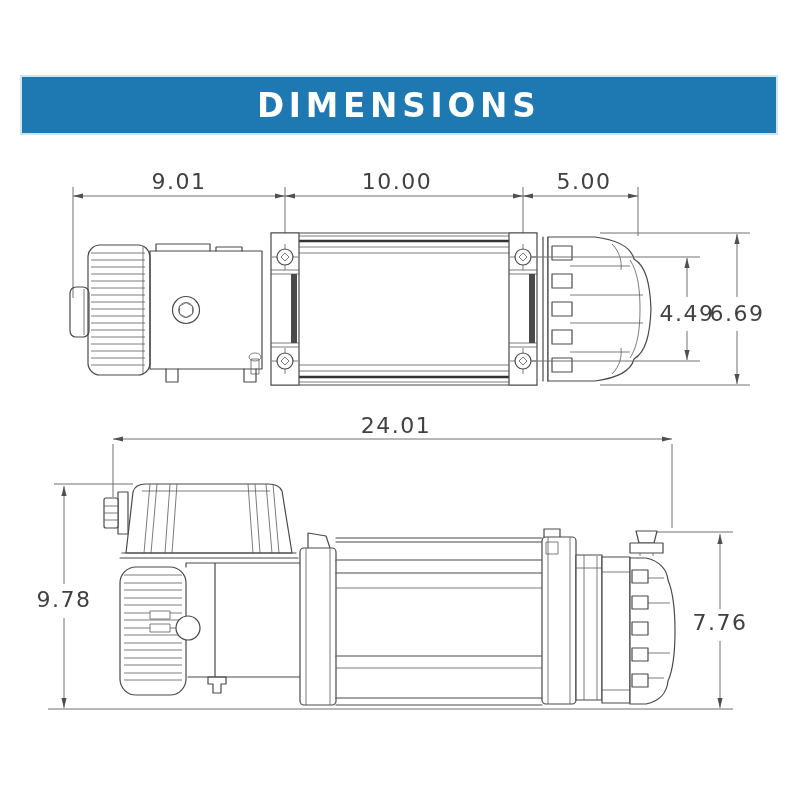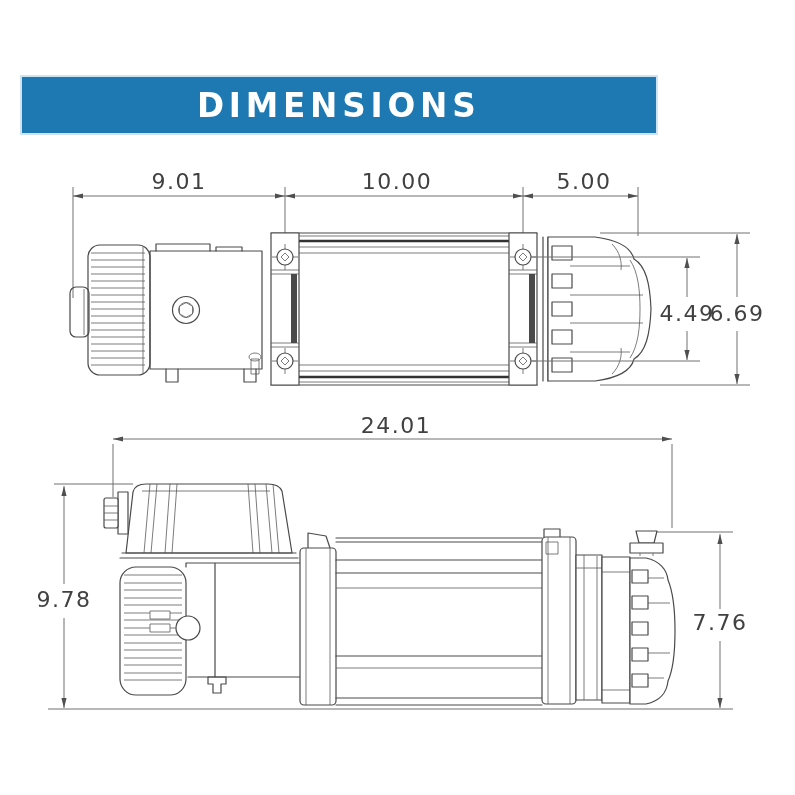--- a/index.html
+++ b/index.html
@@ -1,17 +1,17 @@
 <!DOCTYPE html>
 <html><head>
 <meta charset="utf-8">
 <style>
   html,body{margin:0;padding:0;background:#ffffff;}
   body{width:795px;height:795px;position:relative;overflow:hidden;font-family:"DejaVu Sans",sans-serif;}
-  .banner{position:absolute;left:20px;top:75px;width:638px;height:60px;background:#1e79b2;
+  .banner{position:absolute;left:20px;top:75px;width:758px;height:60px;background:#1e79b2;
           display:flex;align-items:center;justify-content:center;box-shadow:0 0 0 2px #cfe4f2 inset;}
   .banner-title{color:#ffffff;font-weight:bold;font-size:34px;letter-spacing:5px;
                 transform:scaleX(.96);font-family:"DejaVu Sans",sans-serif;}
   svg{position:absolute;left:0;top:0;}
   .o{stroke:#4a4a4a;stroke-width:1.2;fill:none;stroke-linejoin:round;stroke-linecap:round;}
   .d{stroke:#5a5a5a;stroke-width:.8;fill:none;stroke-linejoin:round;}
   .k{stroke:#333333;stroke-width:2.4;fill:none;}
   .dim{stroke:#707070;stroke-width:1;fill:none;}
   .arr{fill:#4f4f4f;stroke:none;}
   .wf{fill:#ffffff;}

